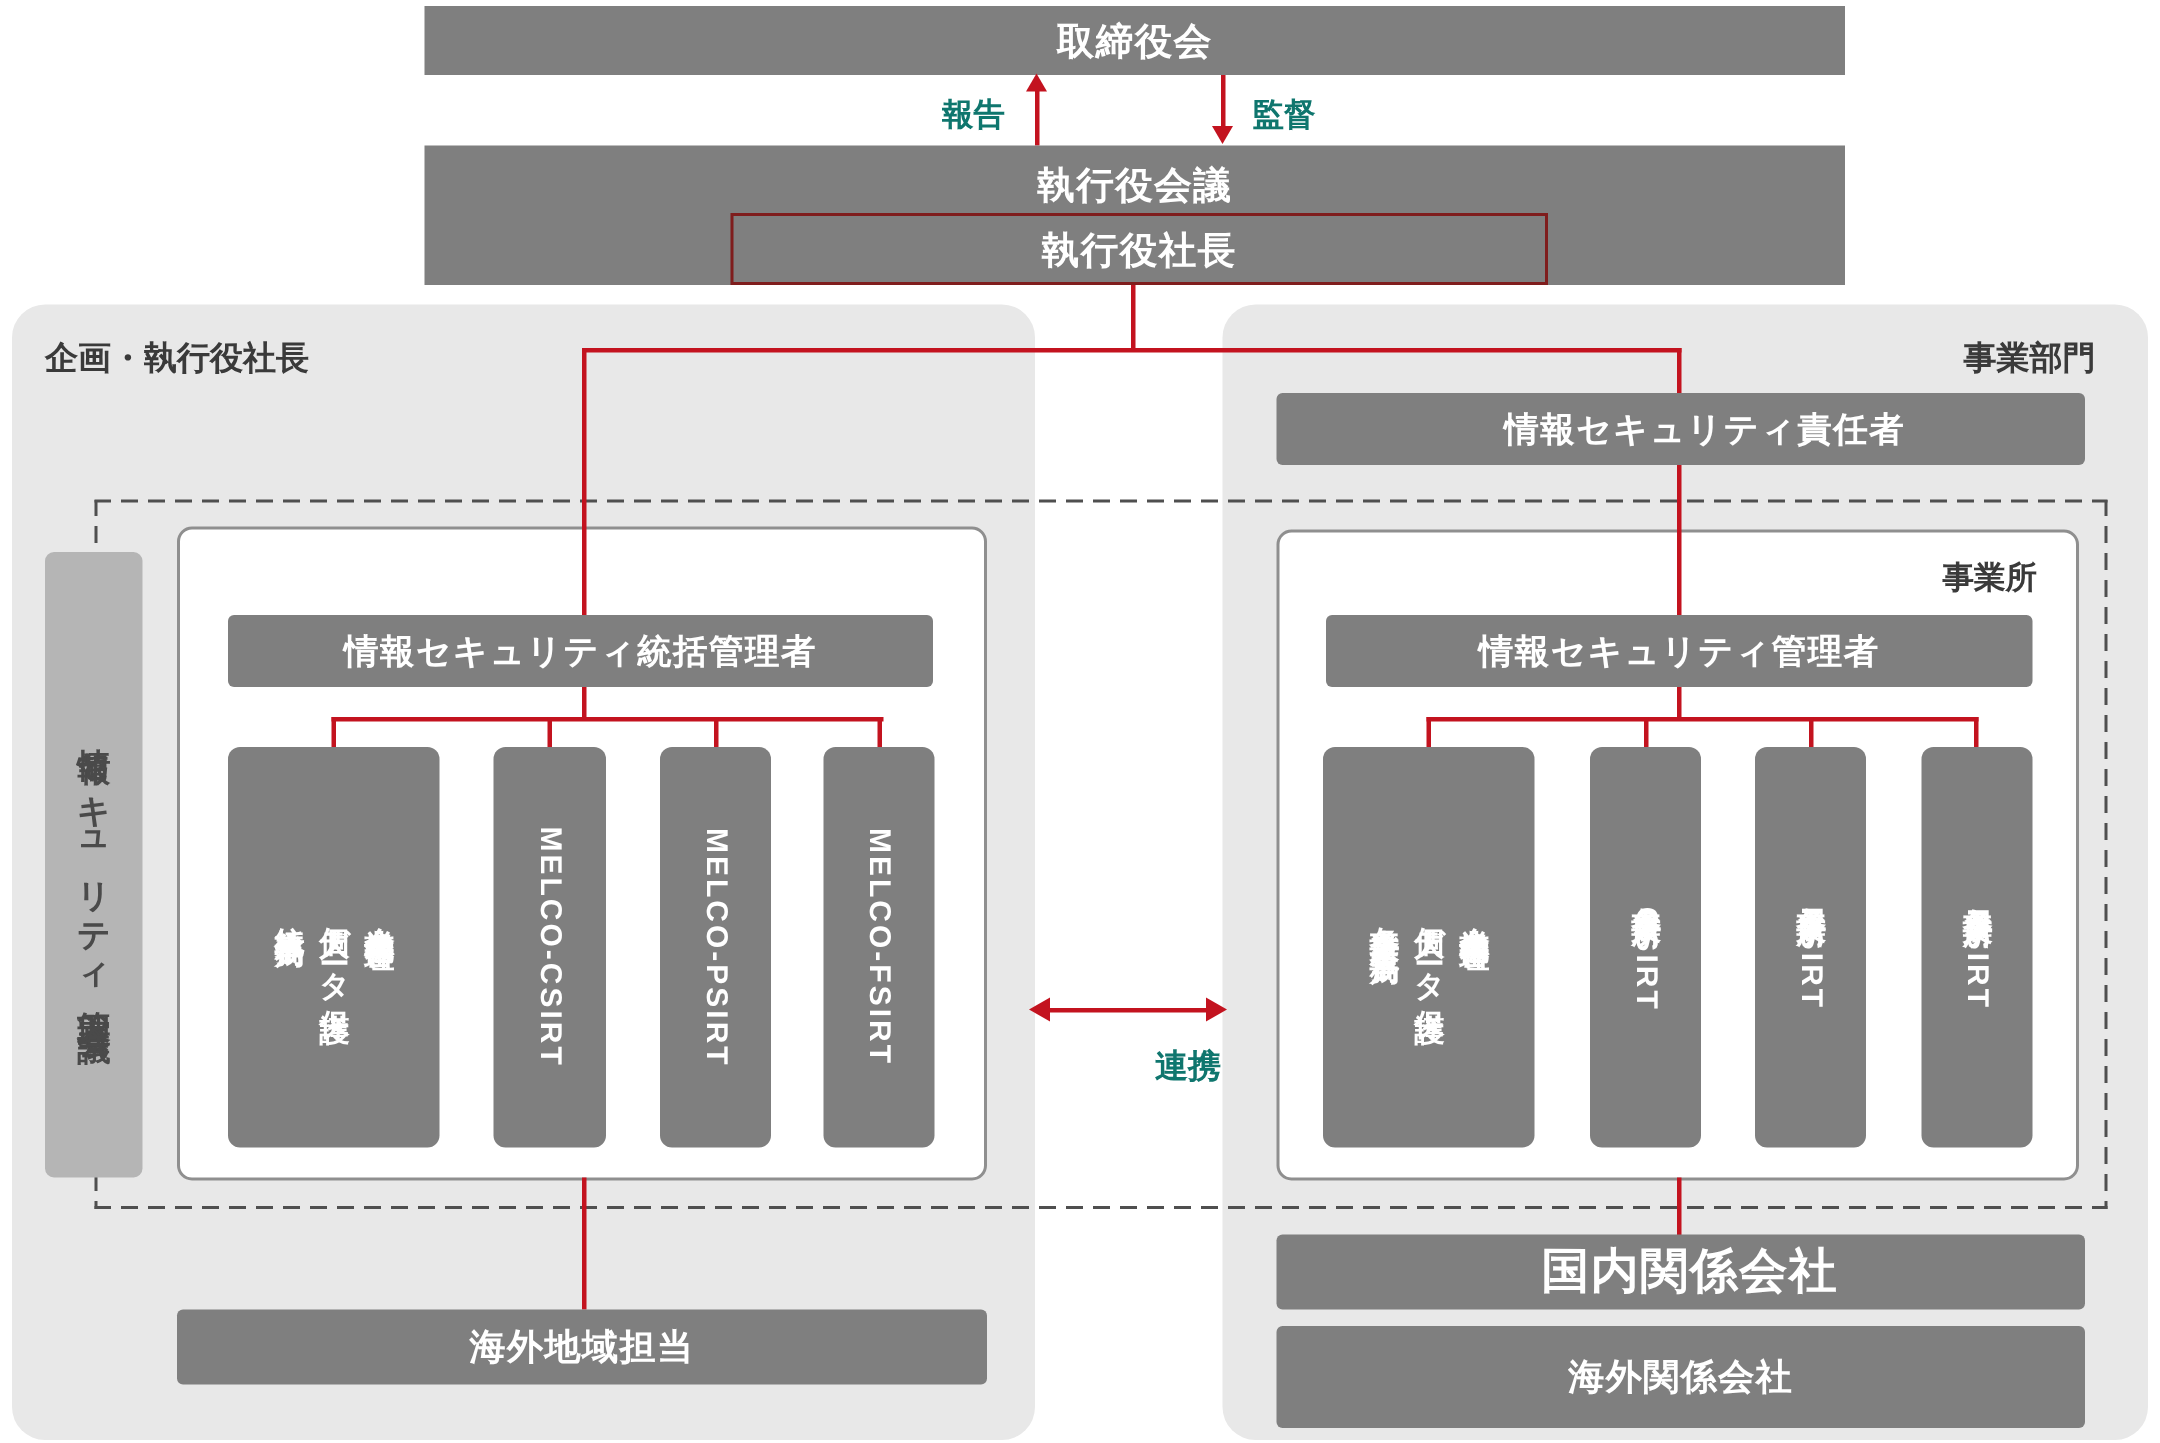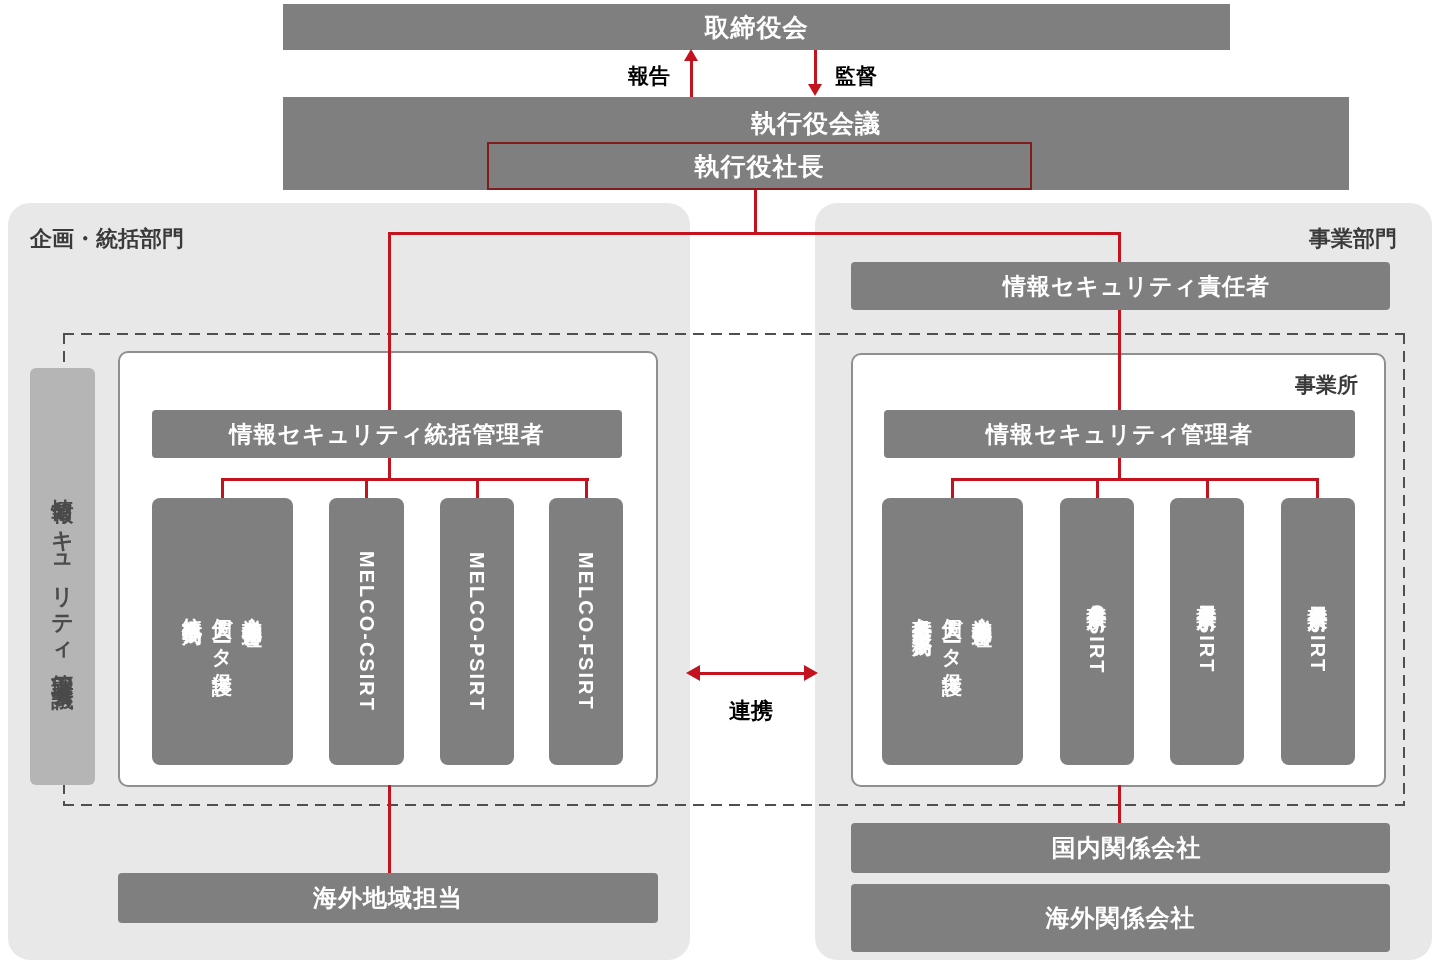--- a/index.html
+++ b/index.html
@@ -21,21 +21,21 @@
   
   .wbox{background:#ffffff;border:2px solid #8f8f8f;border-radius:10px;}
   
   .rl{background:#c3131f;}
   .tri{width:0;height:0;}
   
   .dash-h{height:2px;background:repeating-linear-gradient(90deg,#4f4f4f 0 11px,transparent 11px 18px);}
   .dash-v{width:2px;background:repeating-linear-gradient(180deg,#4f4f4f 0 11px,transparent 11px 18px);}
   .dlabel{color:#3a3a3a;font-weight:bold;font-size:22px;white-space:nowrap;}
   .btitle{color:#3a3a3a;font-weight:bold;font-size:21px;white-space:nowrap;}
-  .alabel{color:#000000;font-weight:bold;font-size:21px;white-space:nowrap;}
+  .alabel{color:#0f766e;font-weight:bold;font-size:21px;white-space:nowrap;}
   
   .vbox{
     background:#7f7f7f;color:#ffffff;font-weight:bold;border-radius:8px;
     display:flex;align-items:center;justify-content:center;
   }
   .vtext{
     writing-mode:vertical-rl;text-orientation:mixed;white-space:pre-line;
     font-size:20px;line-height:1.5;letter-spacing:2px;
   }
   .council{
@@ -46,21 +46,21 @@
   .ctr{display:flex;align-items:center;justify-content:center;}
 </style>
 </head>
 <body>
 
 <div id="canvas">
 
   <div class="abs panel" style="left:8px;top:203px;width:682px;height:757px;"></div>
   <div class="abs panel" style="left:815px;top:203px;width:617px;height:757px;"></div>
 
-  <div class="abs dlabel" style="left:30px;top:224px;">企画・統括部門</div>
+  <div class="abs dlabel" style="left:30px;top:224px;">企画・執行役社長</div>
   <div class="abs dlabel" style="right:43px;top:224px;">事業部門</div>
 
   <div class="abs dash-h" style="left:63px;top:333px;width:1342px;"></div>
   <div class="abs dash-h" style="left:63px;top:804px;width:1342px;"></div>
   <div class="abs dash-v" style="left:63px;top:333px;height:473px;"></div>
   <div class="abs dash-v" style="left:1403px;top:333px;height:473px;"></div>
 
   <div class="abs council" style="left:30px;top:368px;width:65px;height:417px;">
     <span class="vtext" style="font-weight:bold;">情報セキュリティ管理者会議</span>
   </div>
@@ -96,21 +96,21 @@
     <span>取締役会</span>
   </div>
 
   <div class="abs alabel" style="left:600px;top:62px;width:70px;text-align:right;">報告</div>
   <div class="abs rl" style="left:690px;top:60px;width:3px;height:37px;"></div>
   <div class="abs tri" style="left:684px;top:49px;border-left:7px solid transparent;border-right:7px solid transparent;border-bottom:12px solid #c3131f;"></div>
   <div class="abs rl" style="left:814px;top:50px;width:3px;height:36px;"></div>
   <div class="abs tri" style="left:808px;top:84px;border-left:7px solid transparent;border-right:7px solid transparent;border-top:12px solid #c3131f;"></div>
   <div class="abs alabel" style="left:835px;top:62px;">監督</div>
 
-  <div class="abs gbar" style="left:283px;top:97px;width:1066px;height:93px;align-items:flex-start;">
+  <div class="abs gbar" style="left:283px;top:97px;width:947px;height:93px;align-items:flex-start;">
     <span style="margin-top:10px;font-size:25px;">執行役会議</span>
   </div>
   <div class="abs ctr" style="left:487px;top:142px;width:545px;height:48px;border:2px solid #7f1d1d;color:#ffffff;font-weight:bold;font-size:25px;letter-spacing:1px;">
     <span>執行役社長</span>
   </div>
 
   <div class="abs gbar rounded" style="left:851px;top:262px;width:539px;height:48px;font-size:23px;padding-left:32px;">
     <span>情報セキュリティ責任者</span>
   </div>
 
@@ -147,25 +147,25 @@
   <div class="abs vbox" style="left:1170px;top:498px;width:74px;height:267px;">
     <span class="vtext">各事業所 PSIRT</span>
   </div>
   <div class="abs vbox" style="left:1281px;top:498px;width:74px;height:267px;">
     <span class="vtext">各事業所 FSIRT</span>
   </div>
 
   <div class="abs gbar rounded" style="left:118px;top:873px;width:540px;height:50px;font-size:24px;">
     <span>海外地域担当</span>
   </div>
-  <div class="abs gbar rounded" style="left:851px;top:823px;width:539px;height:50px;font-size:24px;padding-left:12px;">
+  <div class="abs gbar rounded" style="left:851px;top:823px;width:539px;height:50px;font-size:32px;padding-left:12px;">
     <span>国内関係会社</span>
   </div>
   <div class="abs gbar rounded" style="left:851px;top:884px;width:539px;height:68px;font-size:24px;">
     <span>海外関係会社</span>
   </div>
 
   <div class="abs rl" style="left:699px;top:672px;width:106px;height:3px;"></div>
   <div class="abs tri" style="left:686px;top:665px;border-top:8px solid transparent;border-bottom:8px solid transparent;border-right:14px solid #c3131f;"></div>
   <div class="abs tri" style="left:804px;top:665px;border-top:8px solid transparent;border-bottom:8px solid transparent;border-left:14px solid #c3131f;"></div>
-  <div class="abs alabel" style="left:701px;top:696px;width:100px;text-align:center;font-size:22px;">連携</div>
+  <div class="abs alabel" style="left:742px;top:696px;width:100px;text-align:center;font-size:22px;">連携</div>
 
 </div>
 
 </body></html>

